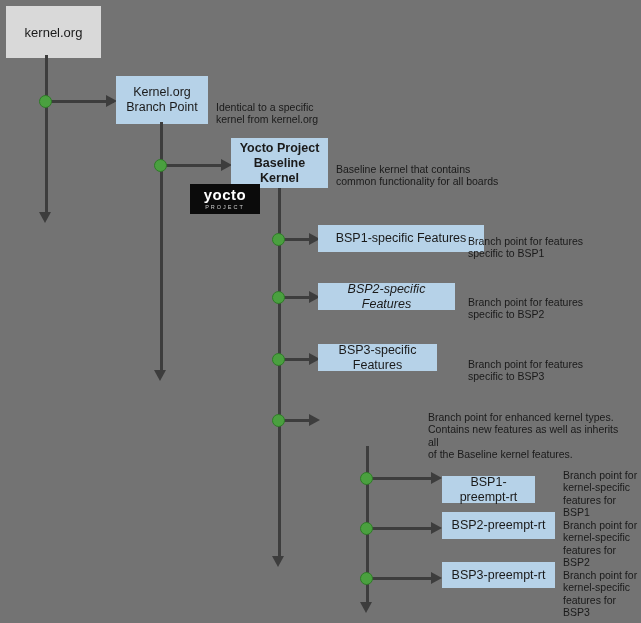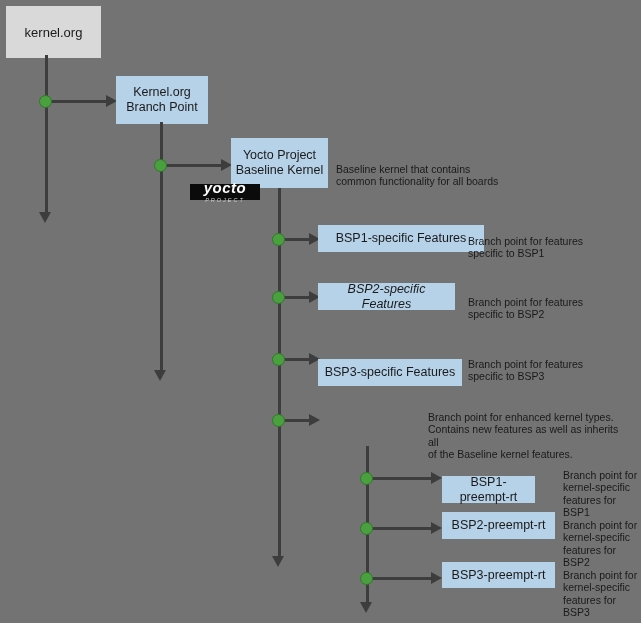--- a/index.html
+++ b/index.html
@@ -120,38 +120,42 @@
   <div class="arrowdown" style="left:39px; top:212px;"></div>
 
   <div class="hline" style="left:46px; top:100px; width:68px;"></div>
   <div class="arrowright" style="left:106px; top:95px;"></div>
   <div class="dot" style="left:39px; top:95px;"></div>
 
   <div class="node" style="left:116px; top:76px; width:92px; height:48px;">
     <span>Kernel.org
 Branch Point</span>
   </div>
+  <div class="note" style="left:216px; top:88px; width:135px;">
+    <span>Identical to a specific
+kernel from kernel.org</span>
+  </div>
 
   <div class="vline" style="left:160px; top:122px; height:250px;"></div>
   <div class="arrowdown" style="left:154px; top:370px;"></div>
 
   <div class="hline" style="left:161px; top:164px; width:66px;"></div>
   <div class="arrowright" style="left:221px; top:159px;"></div>
   <div class="dot" style="left:154px; top:159px;"></div>
 
-  <div class="node" style="left:231px; top:138px; width:97px; height:50px;">
+  <div class="node" style="left:231px; top:138px; width:97px; height:50px;font-weight:bold;">
     <span>Yocto Project
 Baseline Kernel</span>
   </div>
   <div class="note" style="left:336px; top:150px; width:180px;">
     <span>Baseline kernel that contains
 common functionality for all boards</span>
   </div>
 
-  <div class="yocto-logo" style="left:190px; top:184px; width:70px; height:16px;font-style:italic;">
+  <div class="yocto-logo" style="left:190px; top:184px; width:70px; height:30px;">
     <span class="yname">yocto</span>
     <span class="ysub">PROJECT</span>
   </div>
 
   <div class="vline" style="left:278px; top:188px; height:370px;"></div>
   <div class="arrowdown" style="left:272px; top:556px;"></div>
 
   <div class="hline" style="left:279px; top:238px; width:36px;"></div>
   <div class="arrowright" style="left:309px; top:233px;"></div>
   <div class="dot" style="left:272px; top:233px;"></div>
@@ -170,21 +174,21 @@
     <span>BSP2-specific Features</span>
   </div>
   <div class="note" style="left:468px; top:283px; width:150px;">
     <span>Branch point for features
 specific to BSP2</span>
   </div>
 
   <div class="hline" style="left:279px; top:358px; width:36px;"></div>
   <div class="arrowright" style="left:309px; top:353px;"></div>
   <div class="dot" style="left:272px; top:353px;"></div>
-  <div class="node" style="left:318px; top:359px; width:144px; height:27px;">
+  <div class="node" style="left:318px; top:344px; width:119px; height:27px;">
     <span>BSP3-specific Features</span>
   </div>
   <div class="note" style="left:468px; top:345px; width:150px;">
     <span>Branch point for features
 specific to BSP3</span>
   </div>
 
   <div class="hline" style="left:279px; top:419px; width:36px;"></div>
   <div class="arrowright" style="left:309px; top:414px;"></div>
   <div class="dot" style="left:272px; top:414px;"></div>

